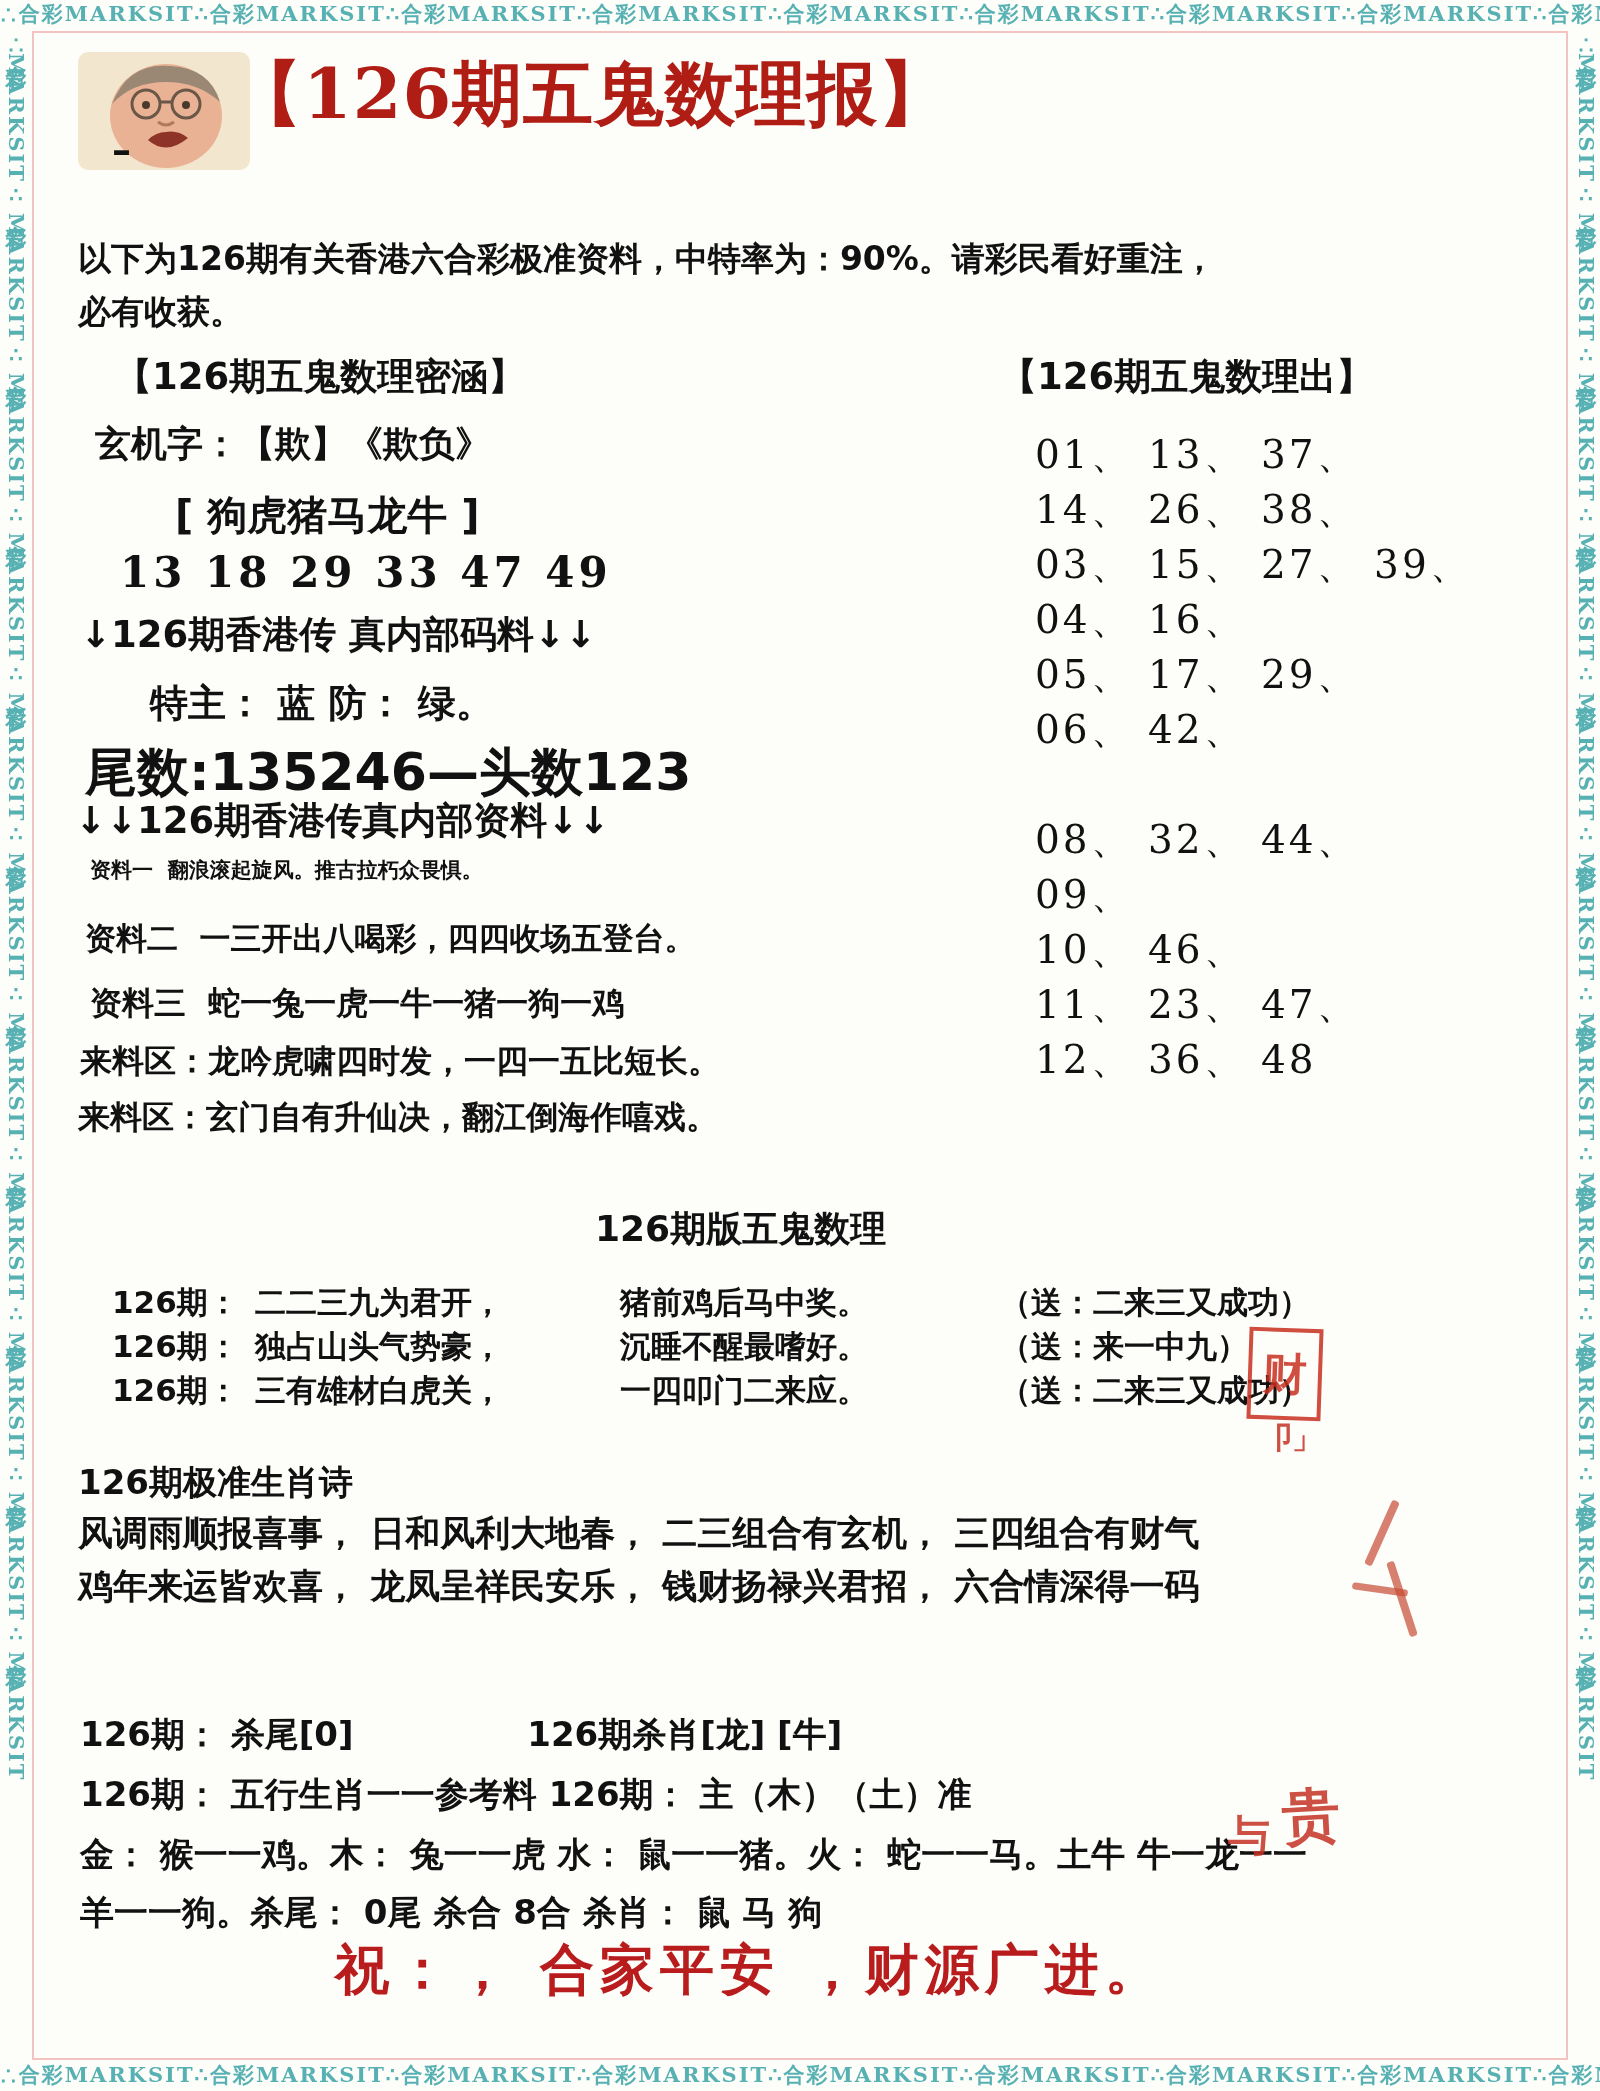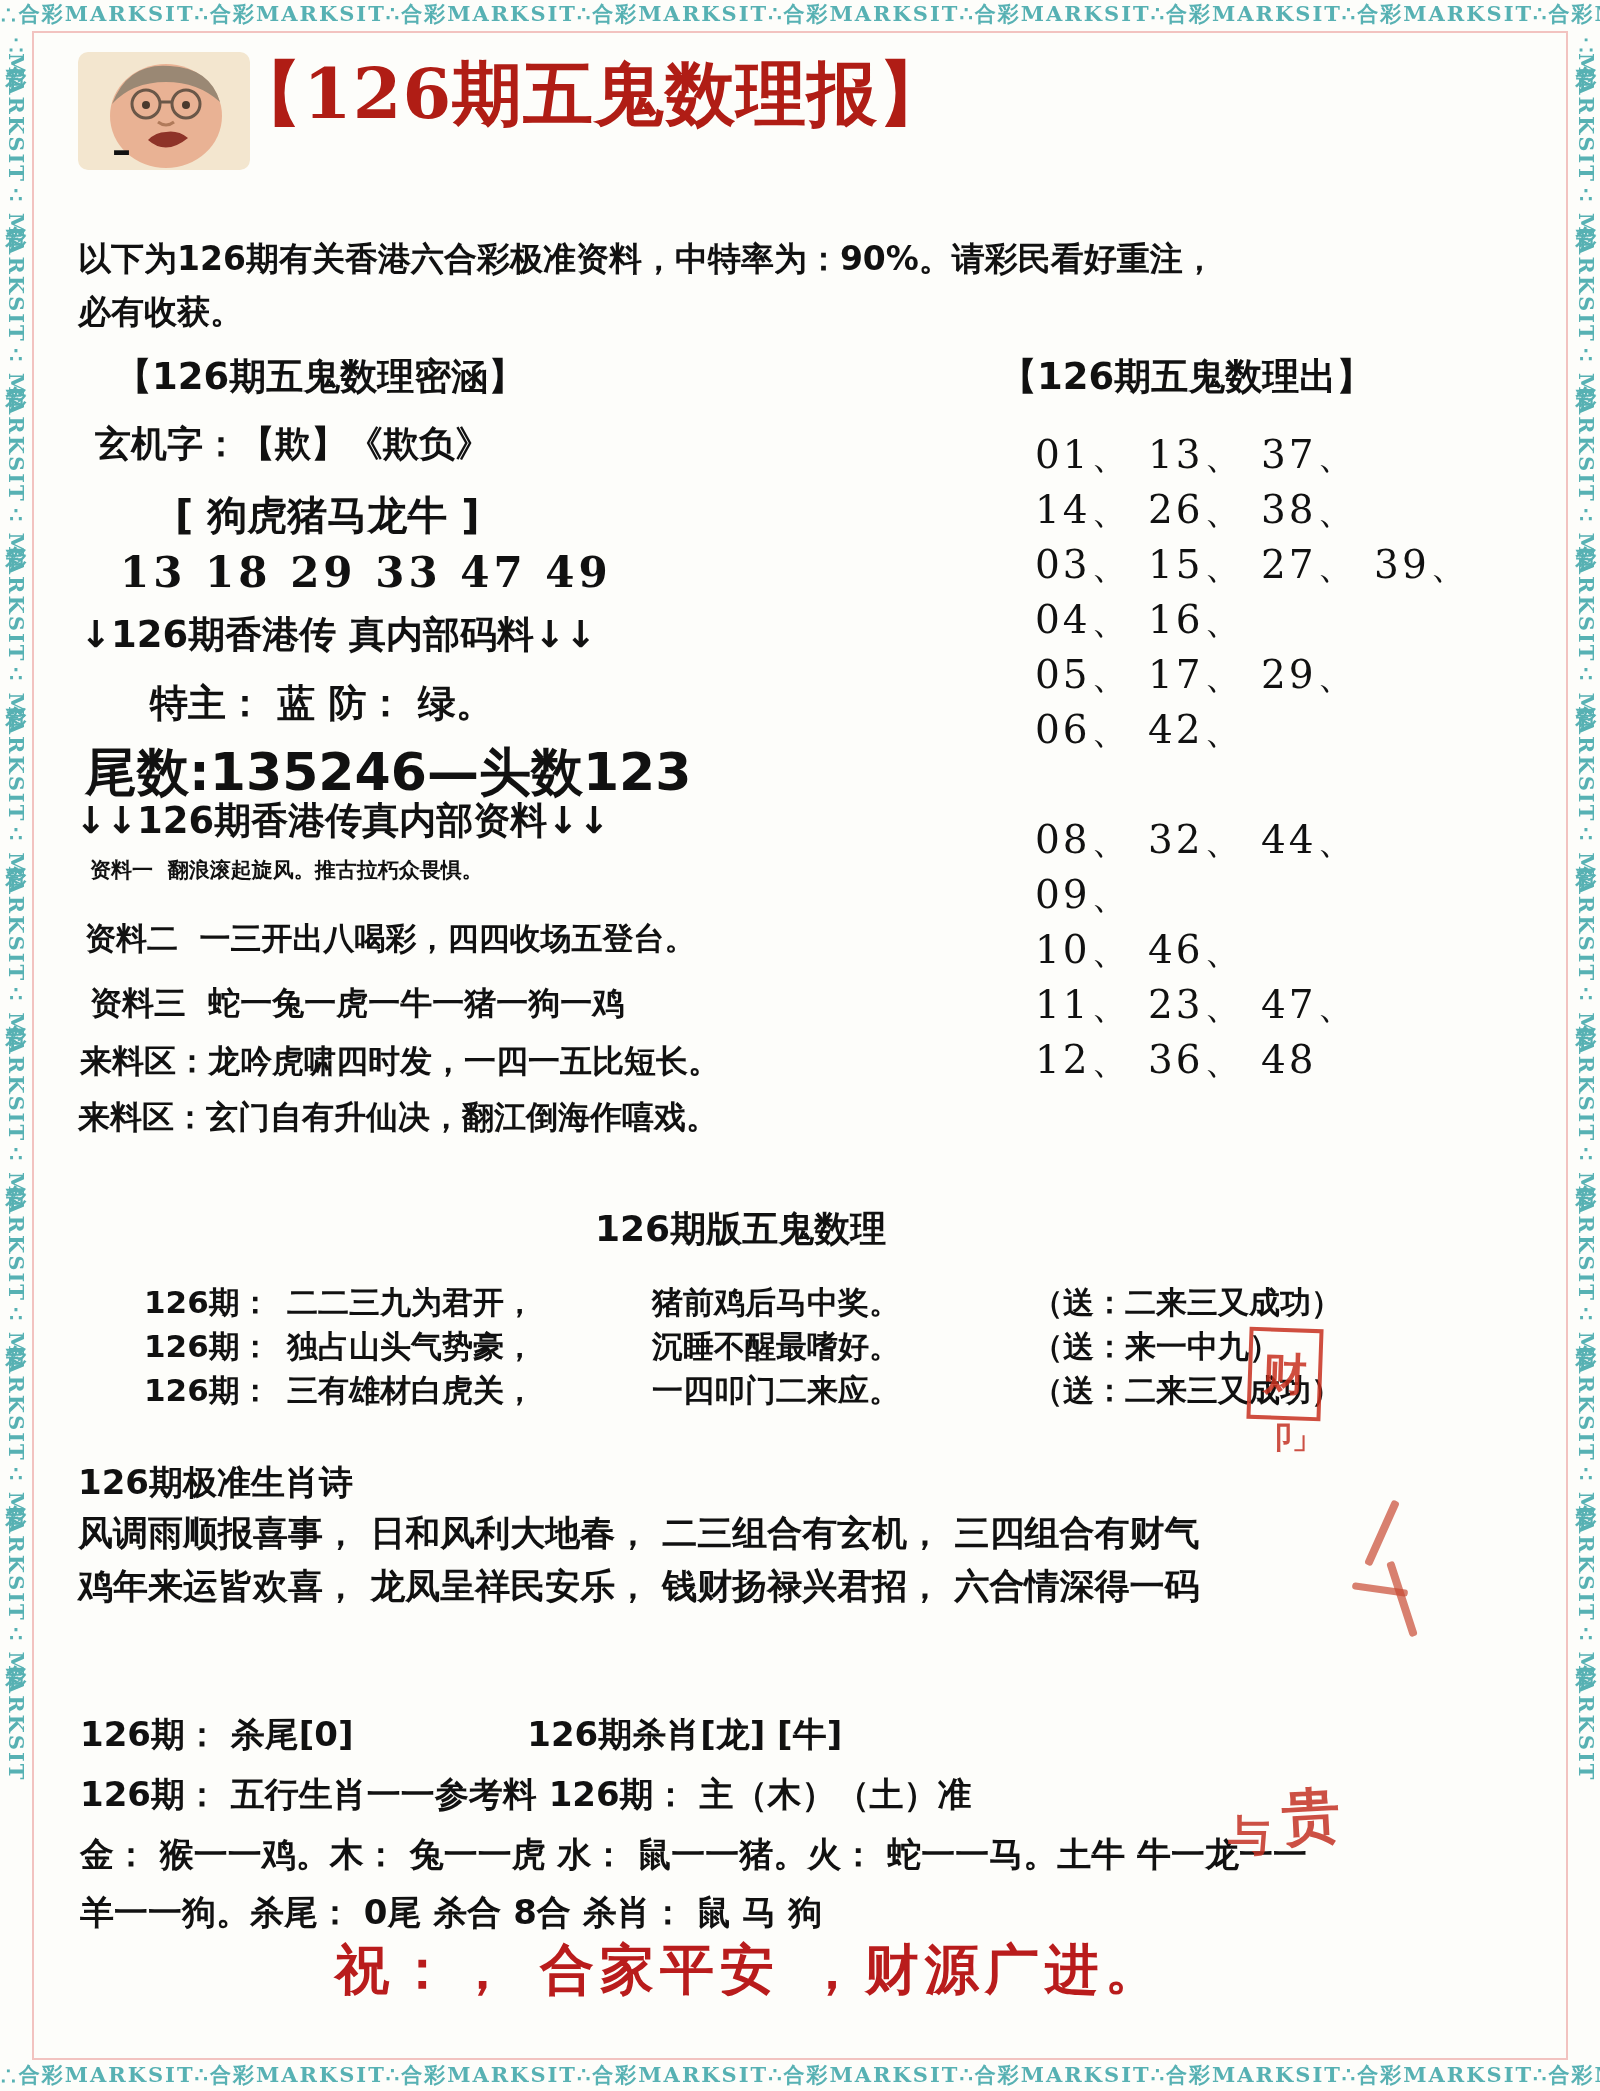--- a/index.html
+++ b/index.html
@@ -19,21 +19,21 @@
   .main-title{font-family:"DejaVu Serif",serif;font-weight:bold;font-size:70px;color:#b01d15;
               letter-spacing:1px;white-space:nowrap;}
   .dash{font-size:38px;font-weight:bold;}
   
   .intro{font-size:33px;font-weight:bold;line-height:1.62;width:1140px;}
   .h-black{font-size:37px;font-weight:bold;white-space:nowrap;}
   .line-b{font-weight:bold;white-space:nowrap;}
   .serif{font-family:"DejaVu Serif",serif;}
   .num-row{font-family:"DejaVu Serif",serif;font-size:39px;letter-spacing:3px;white-space:nowrap;}
   .verse-row{position:absolute;left:0;width:100%;height:44px;}
-  .verse-row span{position:absolute;font-size:31px;font-weight:bold;white-space:nowrap;margin-left:32px;}
+  .verse-row span{position:absolute;font-size:31px;font-weight:bold;white-space:nowrap;}
   .poem-line{font-size:35px;font-weight:bold;white-space:nowrap;}
   .bottom-line{font-size:34px;font-weight:bold;white-space:nowrap;}
   .blessing{font-family:"DejaVu Serif",serif;font-size:54px;font-weight:bold;color:#b91c1c;
             letter-spacing:6px;white-space:nowrap;}
   
   .portrait{width:172px;height:118px;border-radius:8px;overflow:hidden;}
   
   .seal-box{border:4px solid #c8301f;color:#c8301f;font-weight:bold;text-align:center;
             font-family:"DejaVu Serif",serif;opacity:.85;}
   .red-glyph{color:#c43325;font-weight:bold;font-family:"DejaVu Serif",serif;opacity:.85;}

